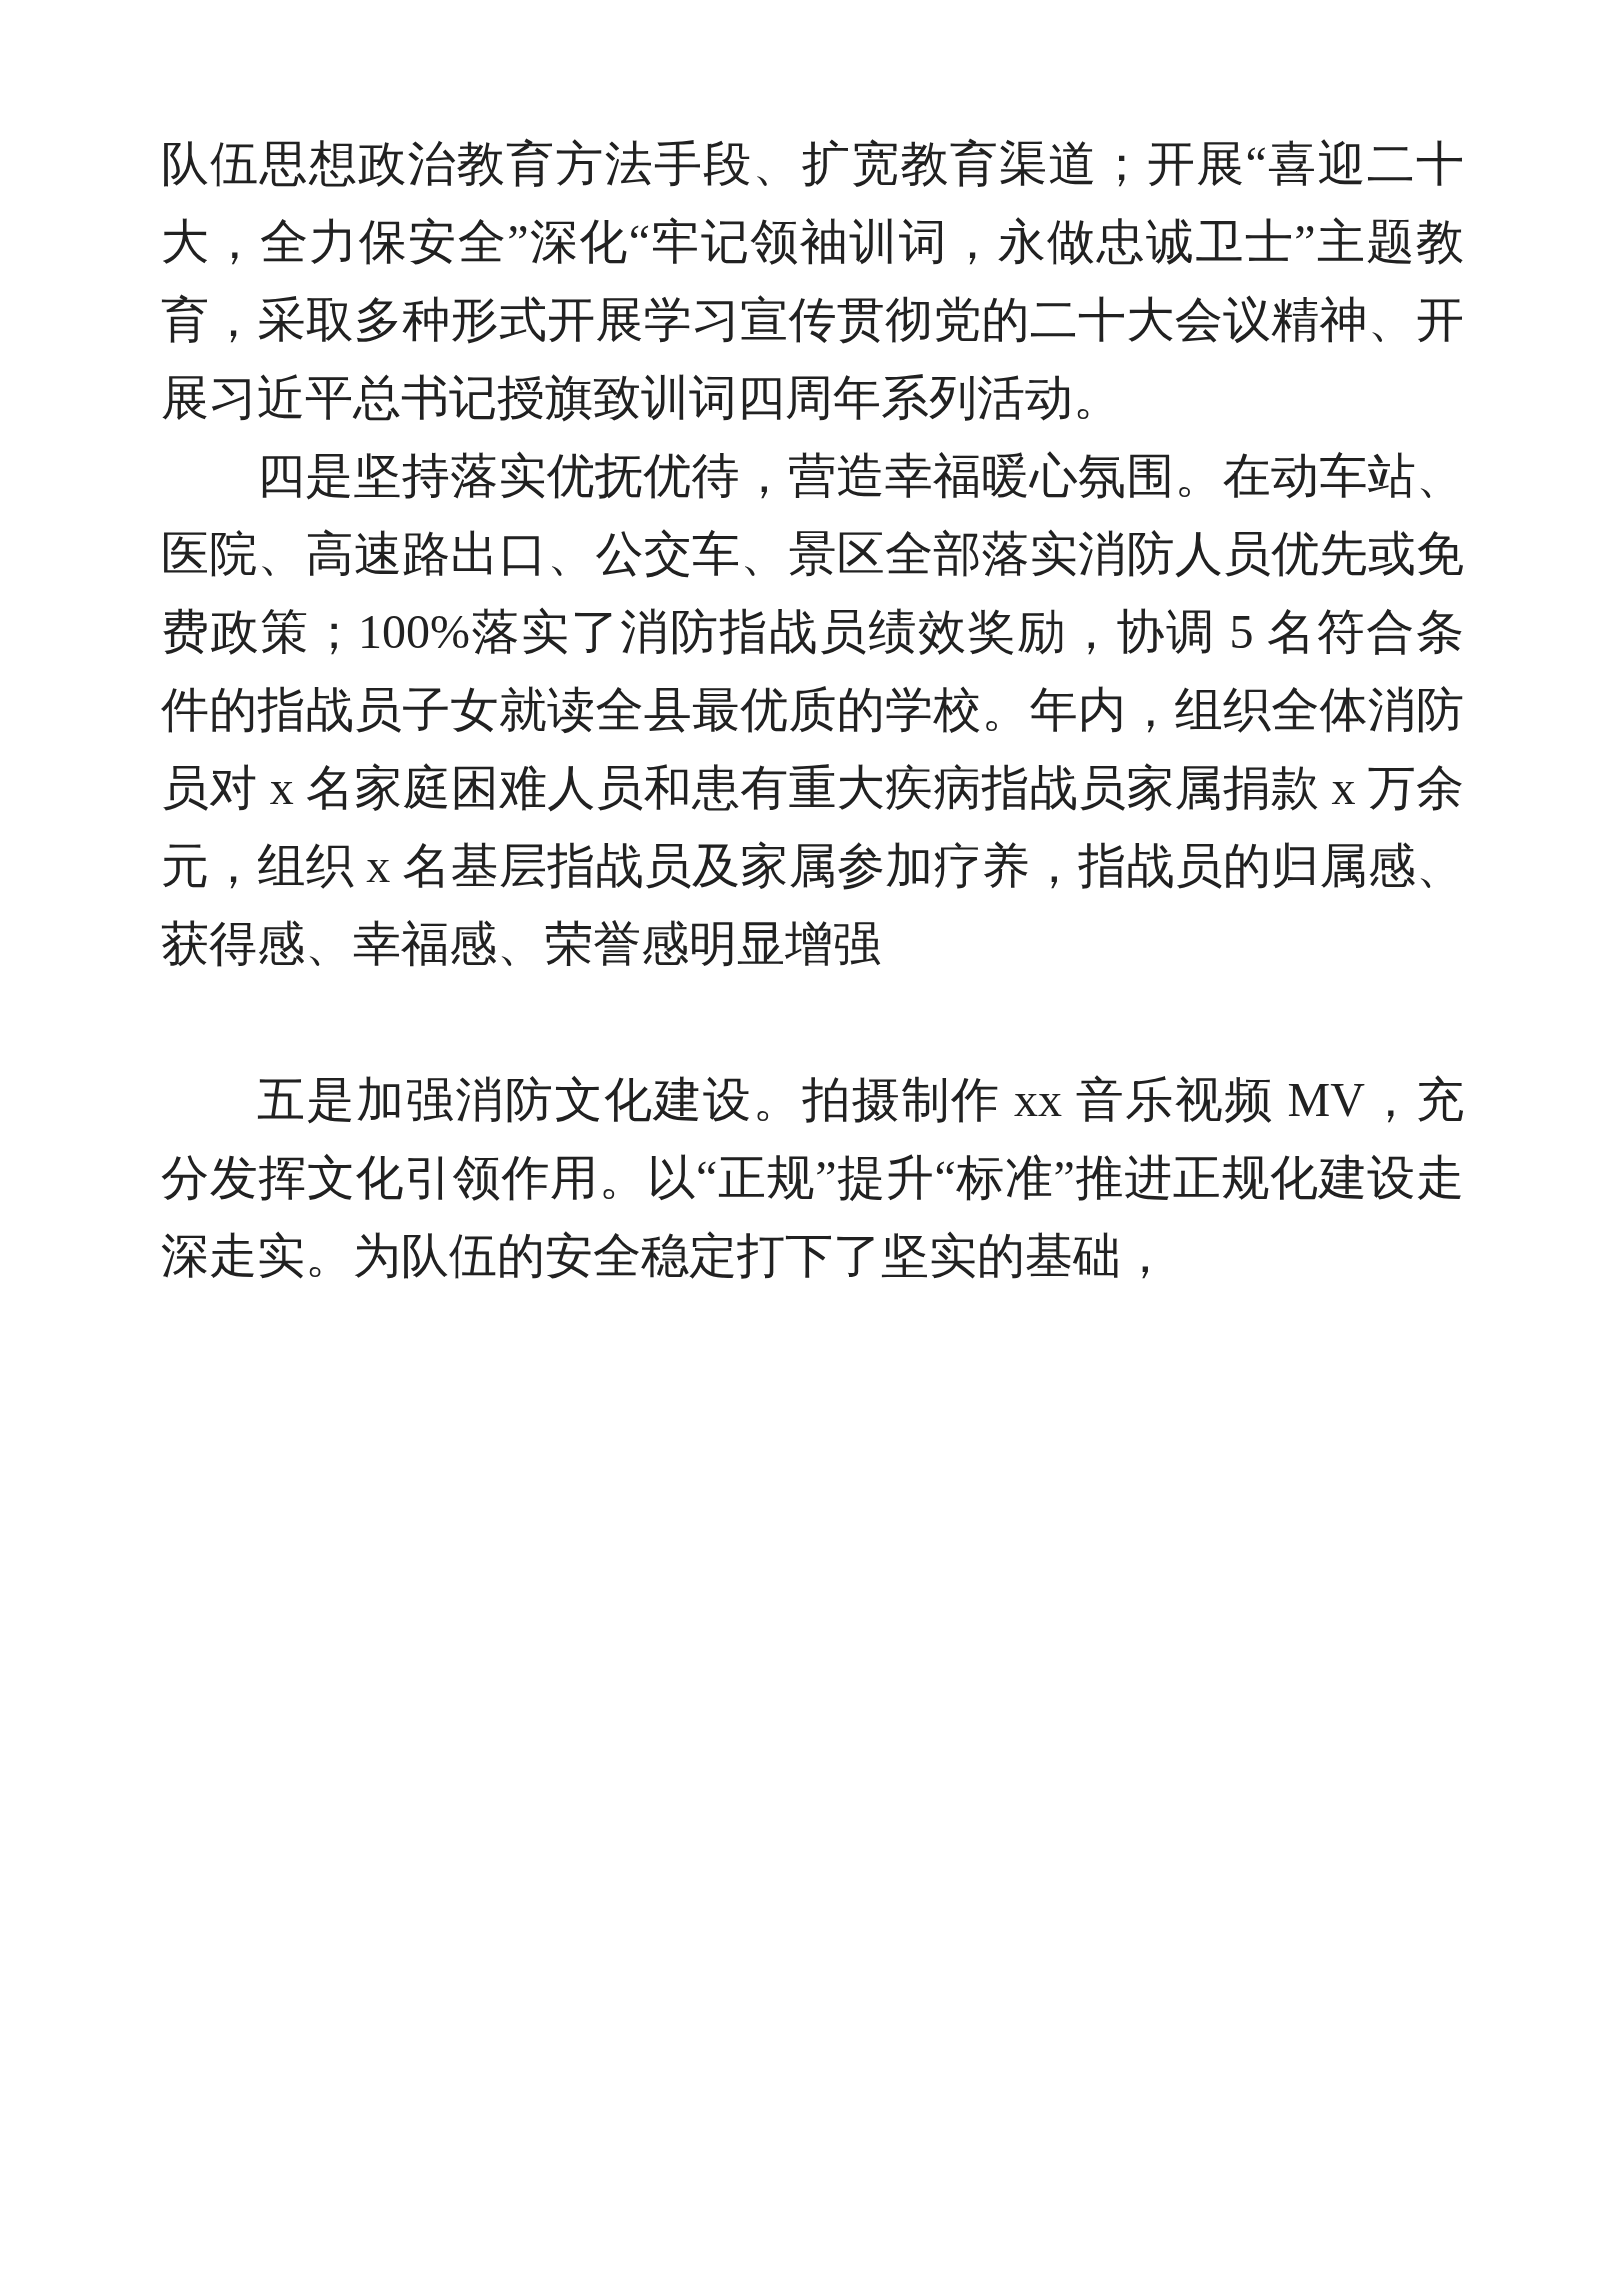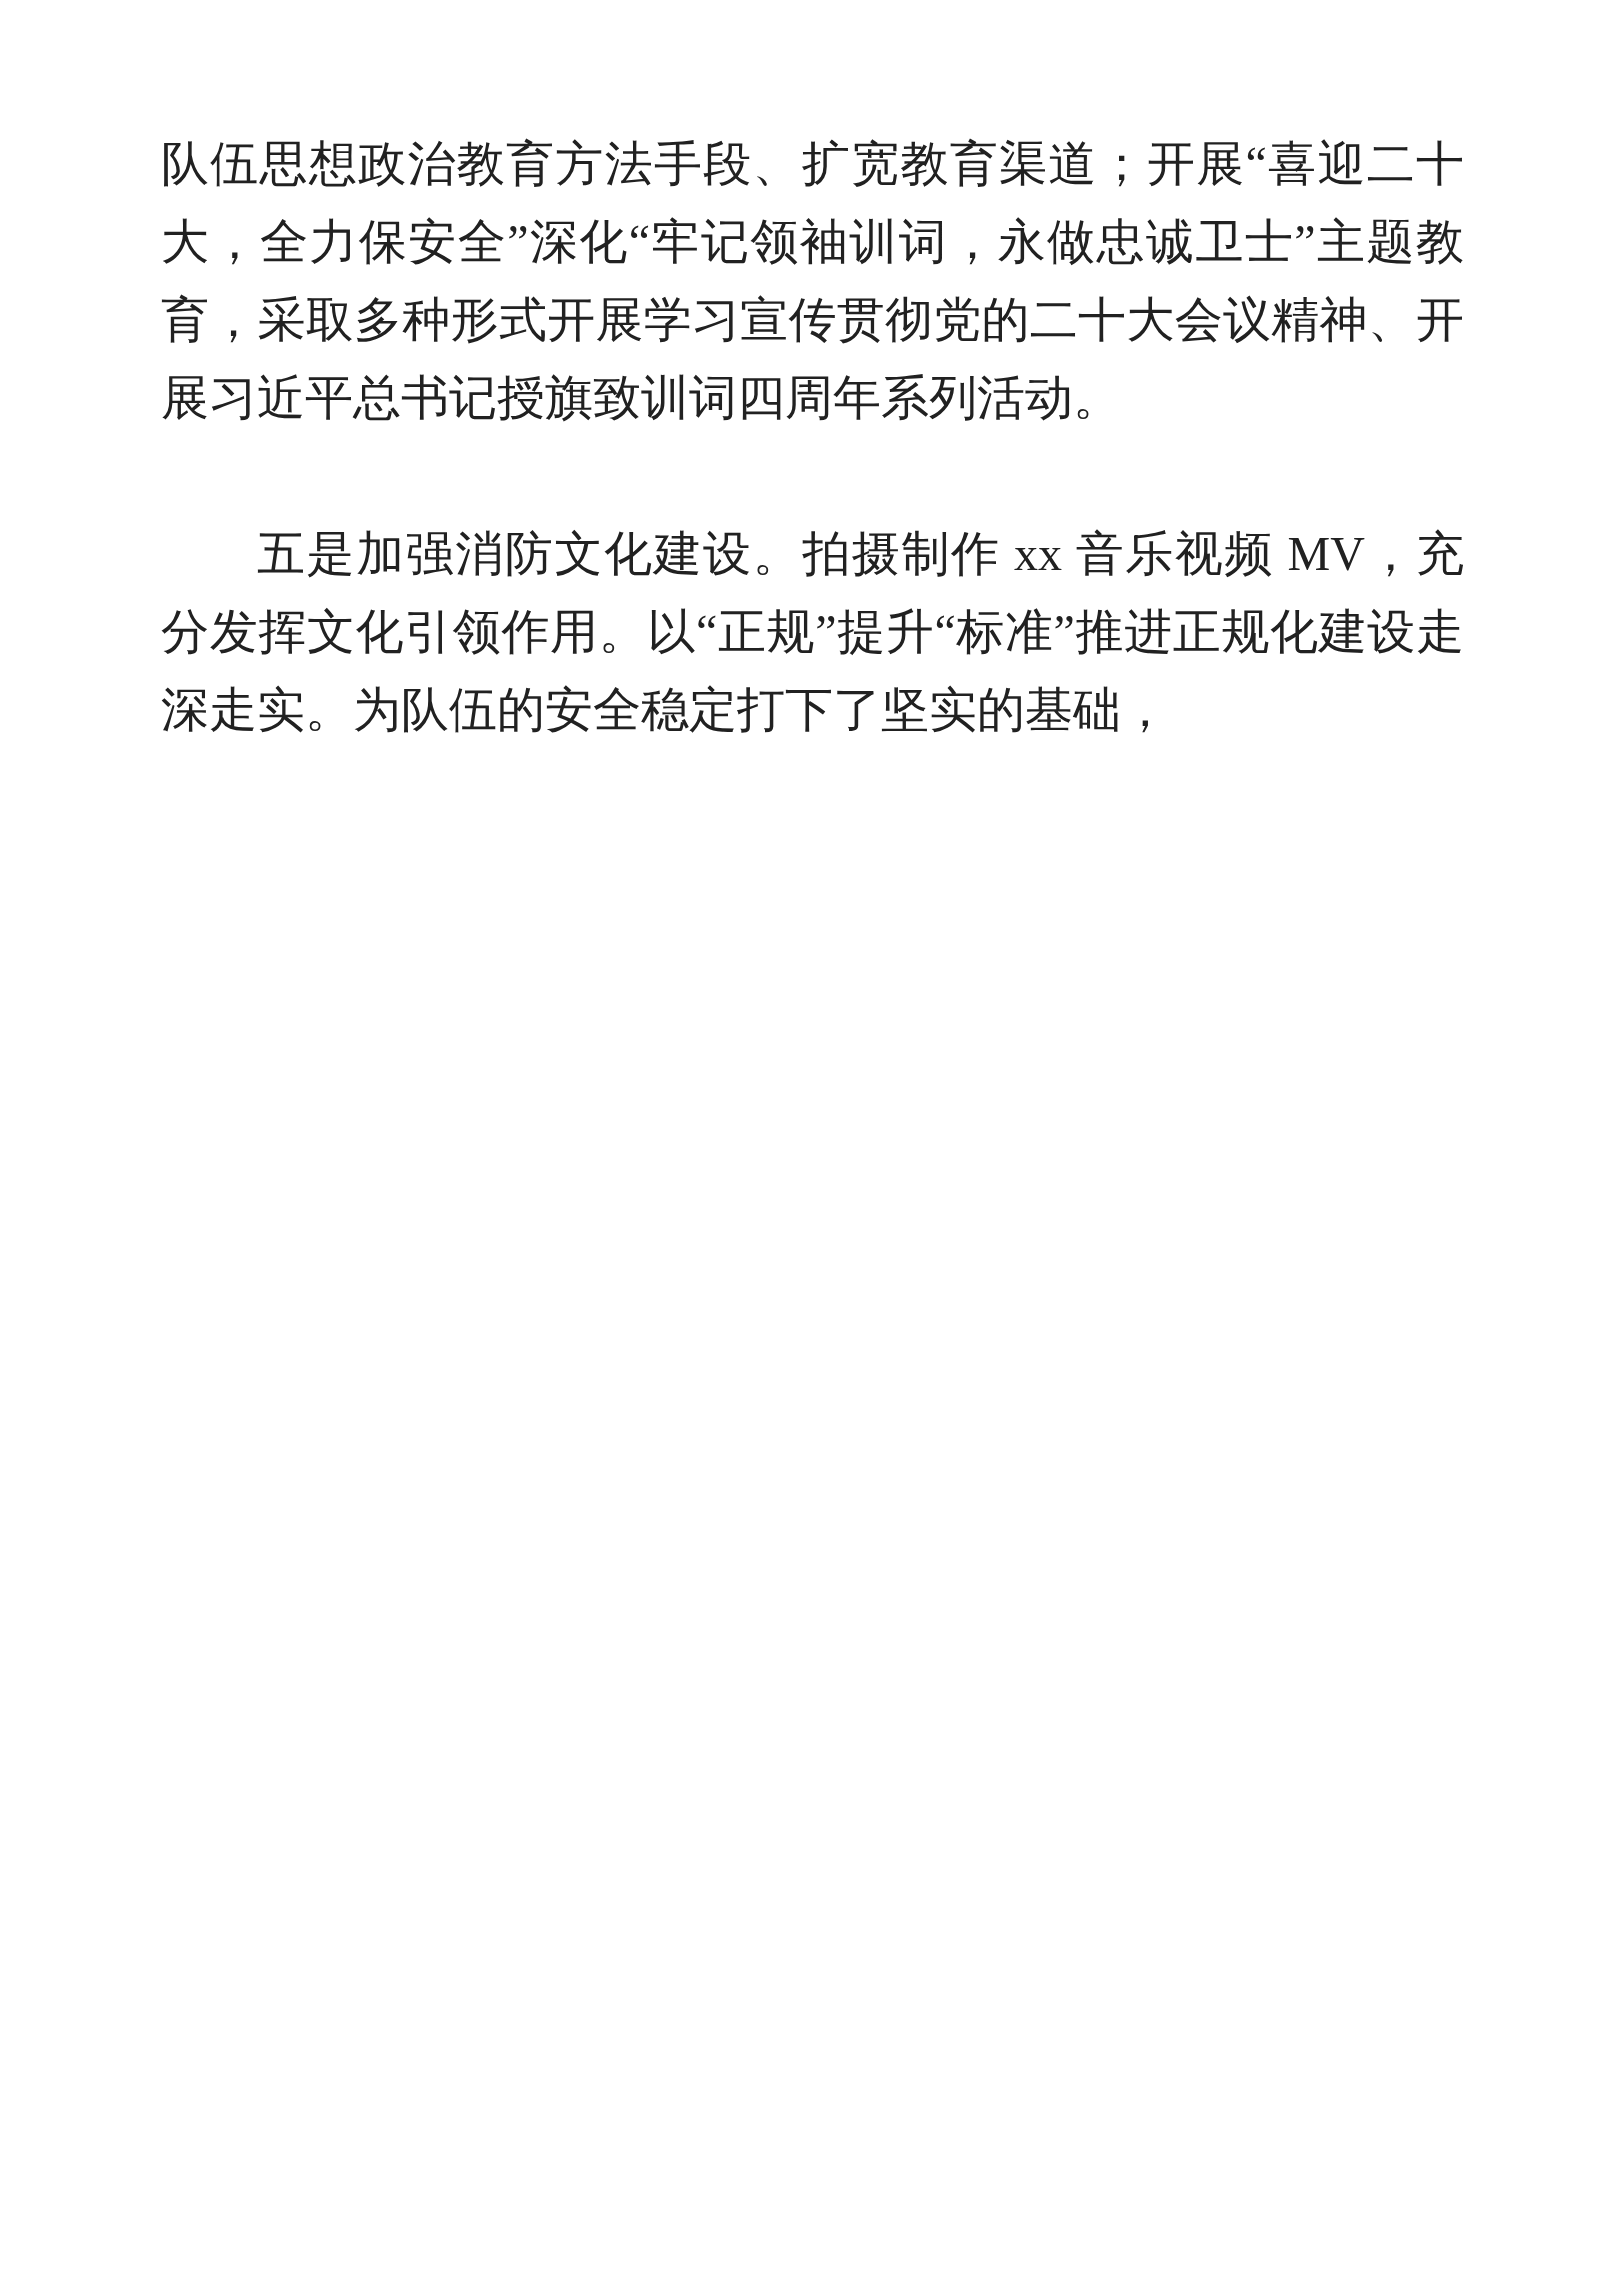--- a/index.html
+++ b/index.html
@@ -34,15 +34,16 @@
   }
   .para.gap-before {
     margin-top: 78px;
   }
 </style>
 </head>
 <body>
 
 <div class="page">
   <p class="para no-indent">队伍思想政治教育方法手段、扩宽教育渠道；开展“喜迎二十大，全力保安全”深化“牢记领袖训词，永做忠诚卫士”主题教育，采取多种形式开展学习宣传贯彻党的二十大会议精神、开展习近平总书记授旗致训词四周年系列活动。</p>
+  <p class="para">四是坚持落实优抚优待，营造幸福暖心氛围。在动车站、医院、高速路出口、公交车、景区全部落实消防人员优先或免费政策；100%落实了消防指战员绩效奖励，协调 5 名符合条件的指战员子女就读全县最优质的学校。年内，组织全体消防员对 x 名家庭困难人员和患有重大疾病指战员家属捐款 x 万余元，组织 x 名基层指战员及家属参加疗养，指战员的归属感、获得感、幸福感、荣誉感明显增强</p>
   <p class="para gap-before">五是加强消防文化建设。拍摄制作 xx 音乐视频 MV，充分发挥文化引领作用。以“正规”提升“标准”推进正规化建设走深走实。为队伍的安全稳定打下了坚实的基础，</p>
 </div>
 
 
 </body></html>

